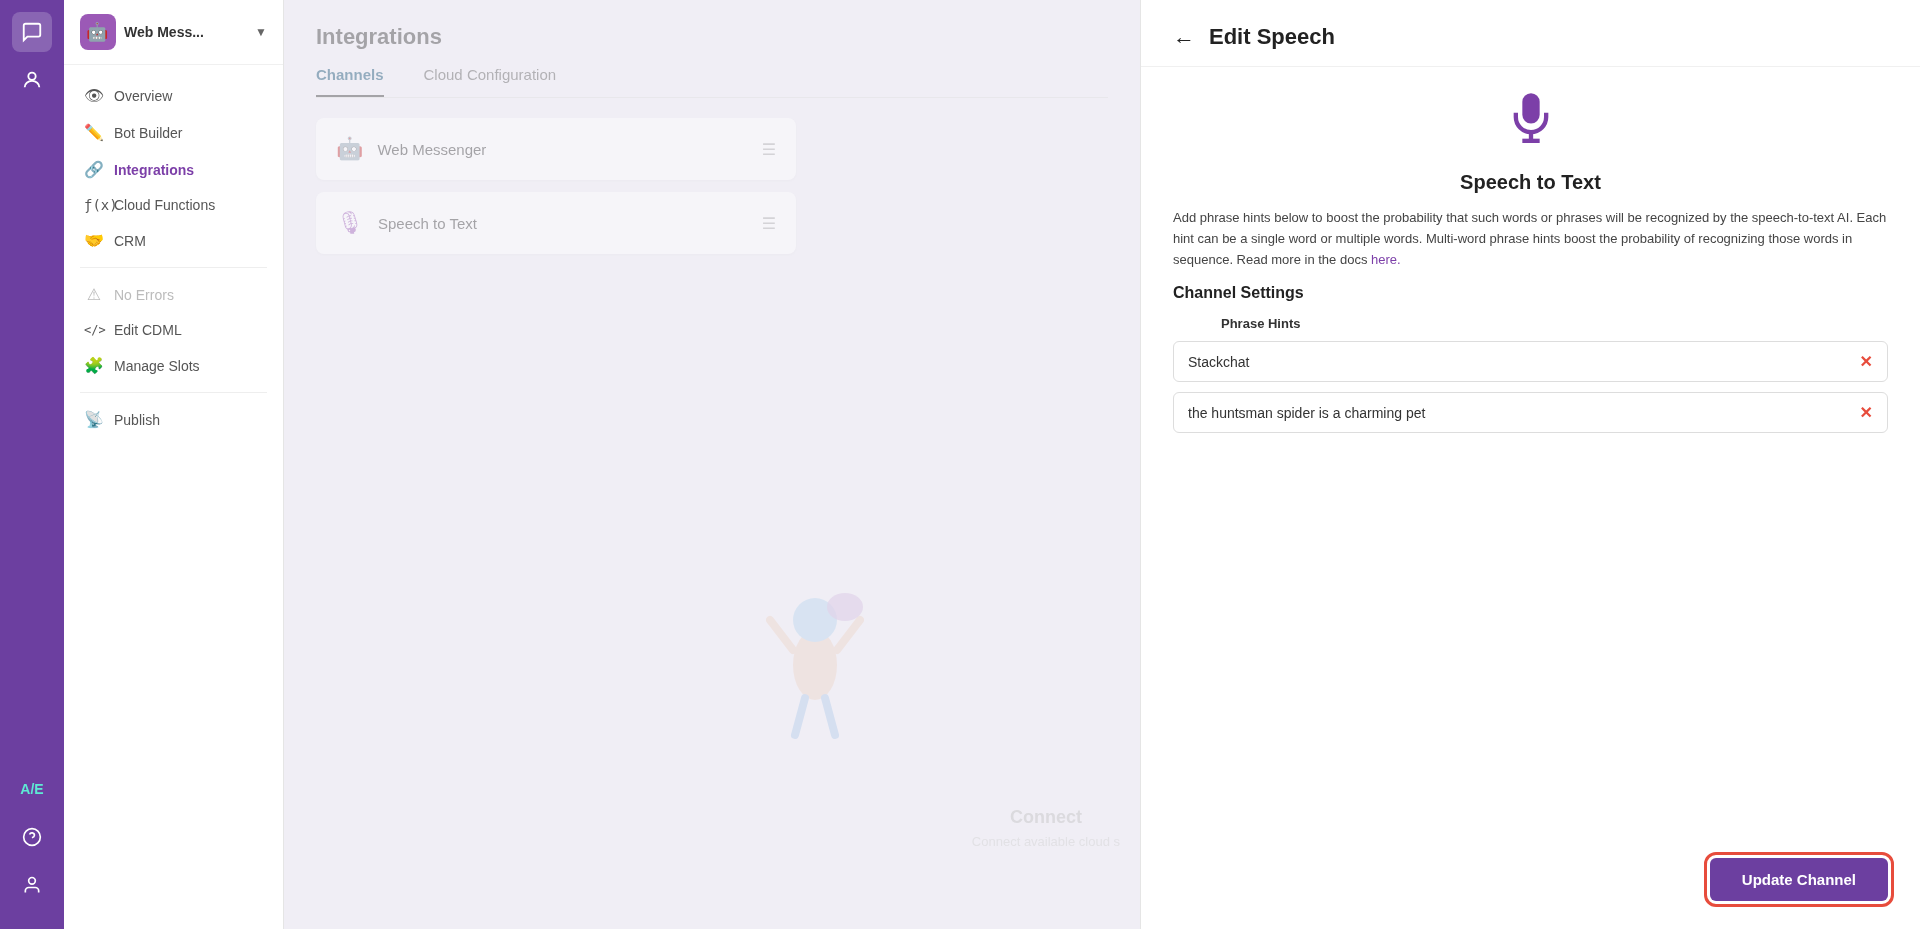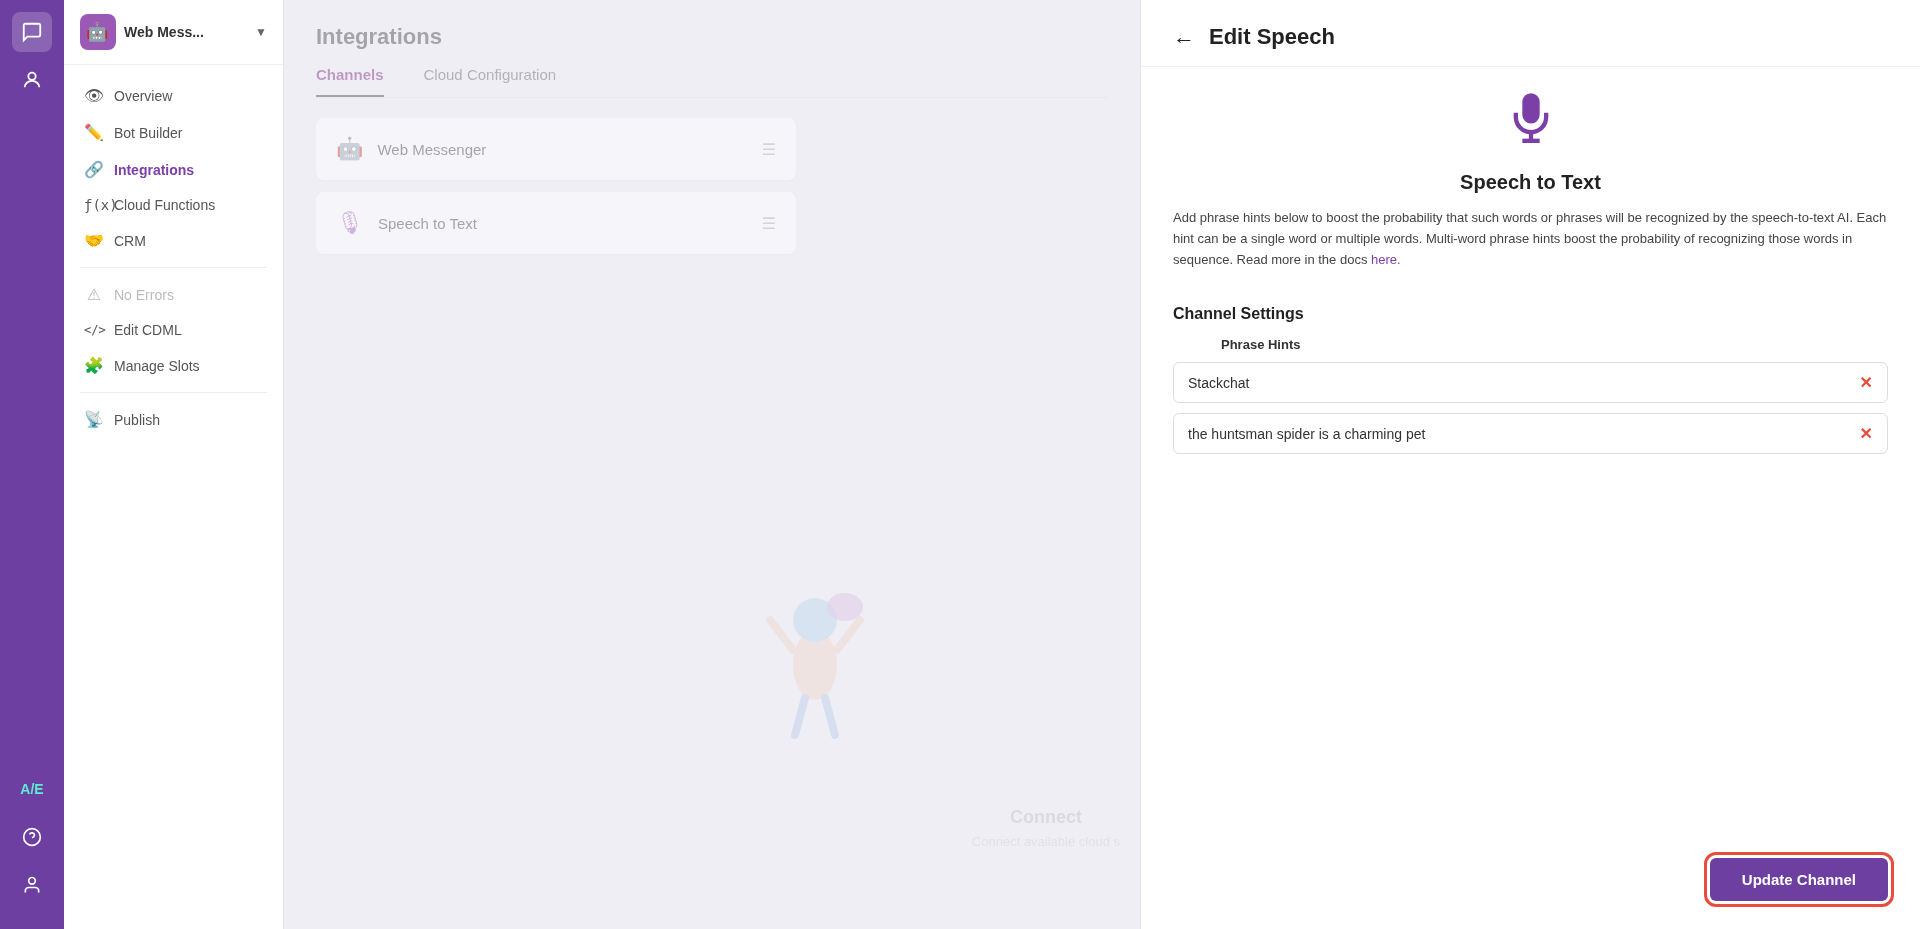--- a/index.html
+++ b/index.html
@@ -82,21 +82,21 @@
     }
     .section-tabs {
       display: flex; gap: 40px;
       border-bottom: 1px solid #ddd;
       margin-bottom: 0;
     }
     .section-tab {
       font-size: 15px; color: #555;
       padding-bottom: 12px; cursor: pointer;
     }
-    .section-tab.active { color: #701a75; font-weight: 600; border-bottom: 2px solid #333; }
+    .section-tab.active { color: #0c4a6e; font-weight: 600; border-bottom: 2px solid #333; }
 
     .channels-list { padding: 20px 0; display: flex; flex-direction: column; gap: 12px; }
     .channel-card {
       background: white; border-radius: 8px;
       display: flex; align-items: center; justify-content: space-between;
       padding: 18px 20px;
       max-width: 480px;
       box-shadow: 0 1px 3px rgba(0,0,0,0.05);
     }
     .channel-card .channel-left { display: flex; align-items: center; gap: 14px; }
@@ -131,21 +131,21 @@
 
     .panel-icon-area {
       display: flex; justify-content: center; margin-bottom: 16px;
     }
     .panel-icon-area .mic-icon {
       font-size: 52px; color: #7c3fa8;
     }
 
     .panel-title { text-align: center; font-size: 20px; font-weight: 700; color: #222; margin-bottom: 14px; }
 
-    .panel-description { font-size: 13px; color: #444; line-height: 1.6; margin-bottom: 35px; }
+    .panel-description { font-size: 13px; color: #444; line-height: 1.6; margin-bottom: 14px; }
     .panel-description a { color: #7c3fa8; text-decoration: none; }
 
     .channel-settings-heading { font-size: 16px; font-weight: 700; color: #222; margin-bottom: 14px; }
 
     .phrase-hints-label { font-size: 13px; color: #333; font-weight: 600; margin-bottom: 10px; padding-left: 48px; }
 
     .hint-row {
       display: flex; align-items: center; gap: 8px;
       border: 1px solid #ddd; border-radius: 6px;
       padding: 10px 14px; margin-bottom: 10px; background: white;

